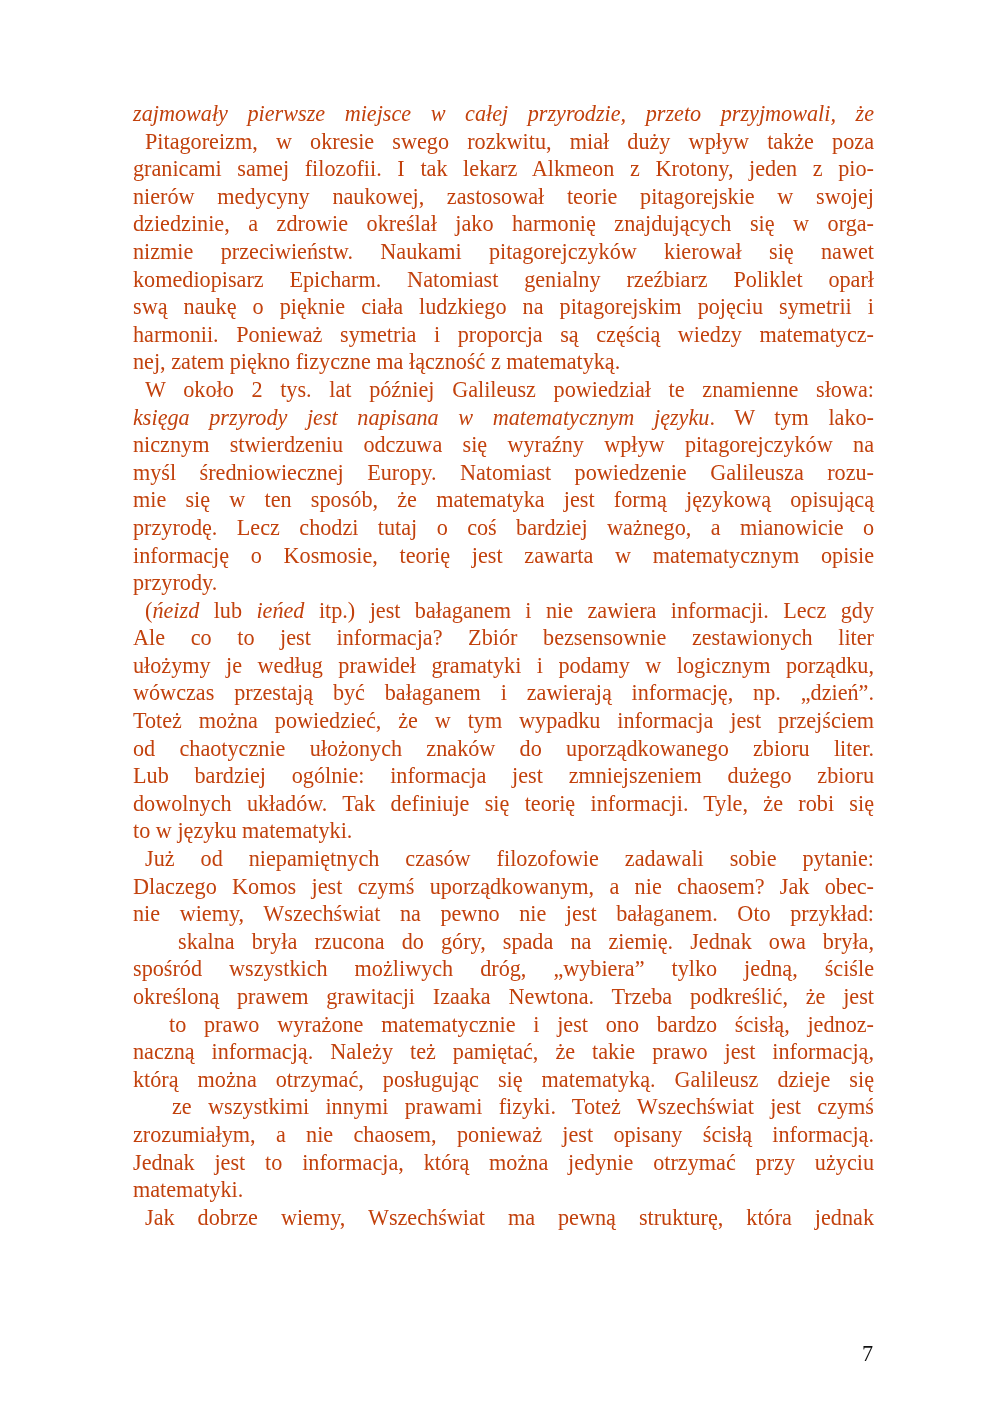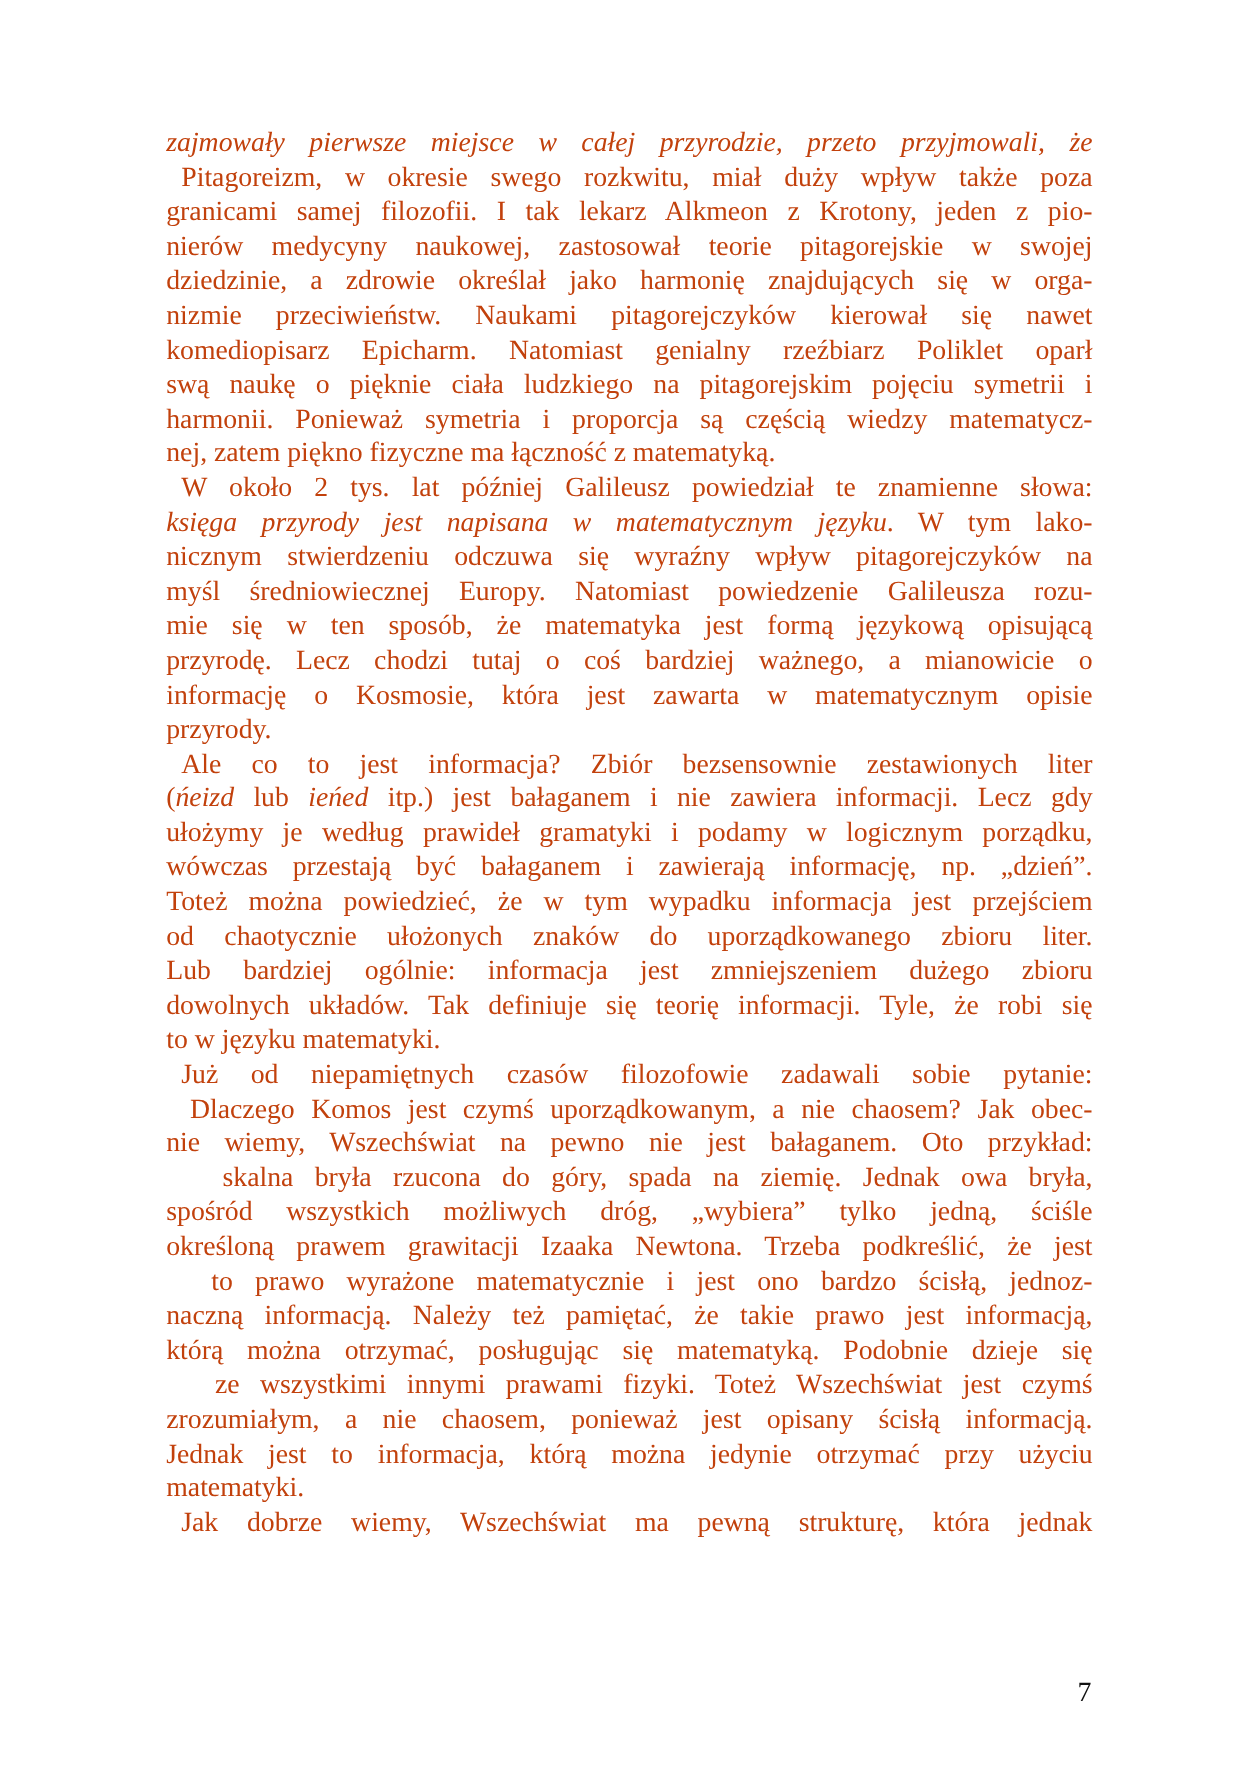--- a/index.html
+++ b/index.html
@@ -84,44 +84,44 @@
       <span class="line" style="white-space: nowrap;"><span>harmonii. Ponieważ symetria i proporcja są częścią wiedzy matematycz-</span></span>
       <span class="line last" style="white-space: nowrap;"><span>nej, zatem piękno fizyczne ma łączność z matematyką.</span></span>
     </p>
     <p class="para">
       <span class="line" style="white-space: nowrap;"><span>W około 2 tys. lat później Galileusz powiedział te znamienne słowa:</span></span>
       <span class="line" style="white-space: nowrap;"><span class="it">księga przyrody jest napisana w matematycznym języku</span><span>. W tym lako-</span></span>
       <span class="line" style="white-space: nowrap;"><span>nicznym stwierdzeniu odczuwa się wyraźny wpływ pitagorejczyków na</span></span>
       <span class="line" style="white-space: nowrap;"><span>myśl średniowiecznej Europy. Natomiast powiedzenie Galileusza rozu-</span></span>
       <span class="line" style="white-space: nowrap;"><span>mie się w ten sposób, że matematyka jest formą językową opisującą</span></span>
       <span class="line" style="white-space: nowrap;"><span>przyrodę. Lecz chodzi tutaj o coś bardziej ważnego, a mianowicie o</span></span>
-      <span class="line" style="white-space: nowrap;"><span>informację o Kosmosie, która jest zawarta w matematycznym opisie</span></span>
+      <span class="line" style="white-space: nowrap;"><span>informację o Kosmosie, teorię jest zawarta w matematycznym opisie</span></span>
       <span class="line last" style="white-space: nowrap;"><span>przyrody.</span></span>
     </p>
     <p class="para">
+      <span class="line" style="white-space: nowrap;"><span>(</span><span class="it">ńeizd</span><span> lub </span><span class="it">ieńed</span><span> itp.) jest bałaganem i nie zawiera informacji. Lecz gdy</span></span>
       <span class="line" style="white-space: nowrap;"><span>Ale co to jest informacja? Zbiór bezsensownie zestawionych liter</span></span>
-      <span class="line" style="white-space: nowrap;"><span>(</span><span class="it">ńeizd</span><span> lub </span><span class="it">ieńed</span><span> itp.) jest bałaganem i nie zawiera informacji. Lecz gdy</span></span>
       <span class="line" style="white-space: nowrap;"><span>ułożymy je według prawideł gramatyki i podamy w logicznym porządku,</span></span>
       <span class="line" style="white-space: nowrap;"><span>wówczas przestają być bałaganem i zawierają informację, np. „dzień”.</span></span>
       <span class="line" style="white-space: nowrap;"><span>Toteż można powiedzieć, że w tym wypadku informacja jest przejściem</span></span>
       <span class="line" style="white-space: nowrap;"><span>od chaotycznie ułożonych znaków do uporządkowanego zbioru liter.</span></span>
       <span class="line" style="white-space: nowrap;"><span>Lub bardziej ogólnie: informacja jest zmniejszeniem dużego zbioru</span></span>
       <span class="line" style="white-space: nowrap;"><span>dowolnych układów. Tak definiuje się teorię informacji. Tyle, że robi się</span></span>
       <span class="line last" style="white-space: nowrap;"><span>to w języku matematyki.</span></span>
     </p>
     <p class="para">
       <span class="line" style="white-space: nowrap;"><span>Już od niepamiętnych czasów filozofowie zadawali sobie pytanie:</span></span>
-      <span class="line" style="white-space: nowrap; margin-left: 19px;"><span>Dlaczego Komos jest czymś uporządkowanym, a nie chaosem? Jak obec-</span></span>
+      <span class="line" style="white-space: nowrap;"><span>Dlaczego Komos jest czymś uporządkowanym, a nie chaosem? Jak obec-</span></span>
       <span class="line" style="white-space: nowrap;"><span>nie wiemy, Wszechświat na pewno nie jest bałaganem. Oto przykład:</span></span>
       <span class="line" style="white-space: nowrap; margin-left: 45px;"><span>skalna bryła rzucona do góry, spada na ziemię. Jednak owa bryła,</span></span>
       <span class="line" style="white-space: nowrap;"><span>spośród wszystkich możliwych dróg, „wybiera” tylko jedną, ściśle</span></span>
       <span class="line" style="white-space: nowrap;"><span>określoną prawem grawitacji Izaaka Newtona. Trzeba podkreślić, że jest</span></span>
       <span class="line" style="white-space: nowrap; margin-left: 36px;"><span>to prawo wyrażone matematycznie i jest ono bardzo ścisłą, jednoz-</span></span>
       <span class="line" style="white-space: nowrap;"><span>naczną informacją. Należy też pamiętać, że takie prawo jest informacją,</span></span>
-      <span class="line" style="white-space: nowrap;"><span>którą można otrzymać, posługując się matematyką. Podobnie dzieje się</span></span>
+      <span class="line" style="white-space: nowrap;"><span>którą można otrzymać, posługując się matematyką. Galileusz dzieje się</span></span>
       <span class="line" style="white-space: nowrap; margin-left: 39px;"><span>ze wszystkimi innymi prawami fizyki. Toteż Wszechświat jest czymś</span></span>
       <span class="line" style="white-space: nowrap;"><span>zrozumiałym, a nie chaosem, ponieważ jest opisany ścisłą informacją.</span></span>
       <span class="line" style="white-space: nowrap;"><span>Jednak jest to informacja, którą można jedynie otrzymać przy użyciu</span></span>
       <span class="line last" style="white-space: nowrap;"><span>matematyki.</span></span>
     </p>
     <p class="para">
       <span class="line" style="white-space: nowrap;"><span>Jak dobrze wiemy, Wszechświat ma pewną strukturę, która jednak</span></span>
     </p>
   </div>
 

